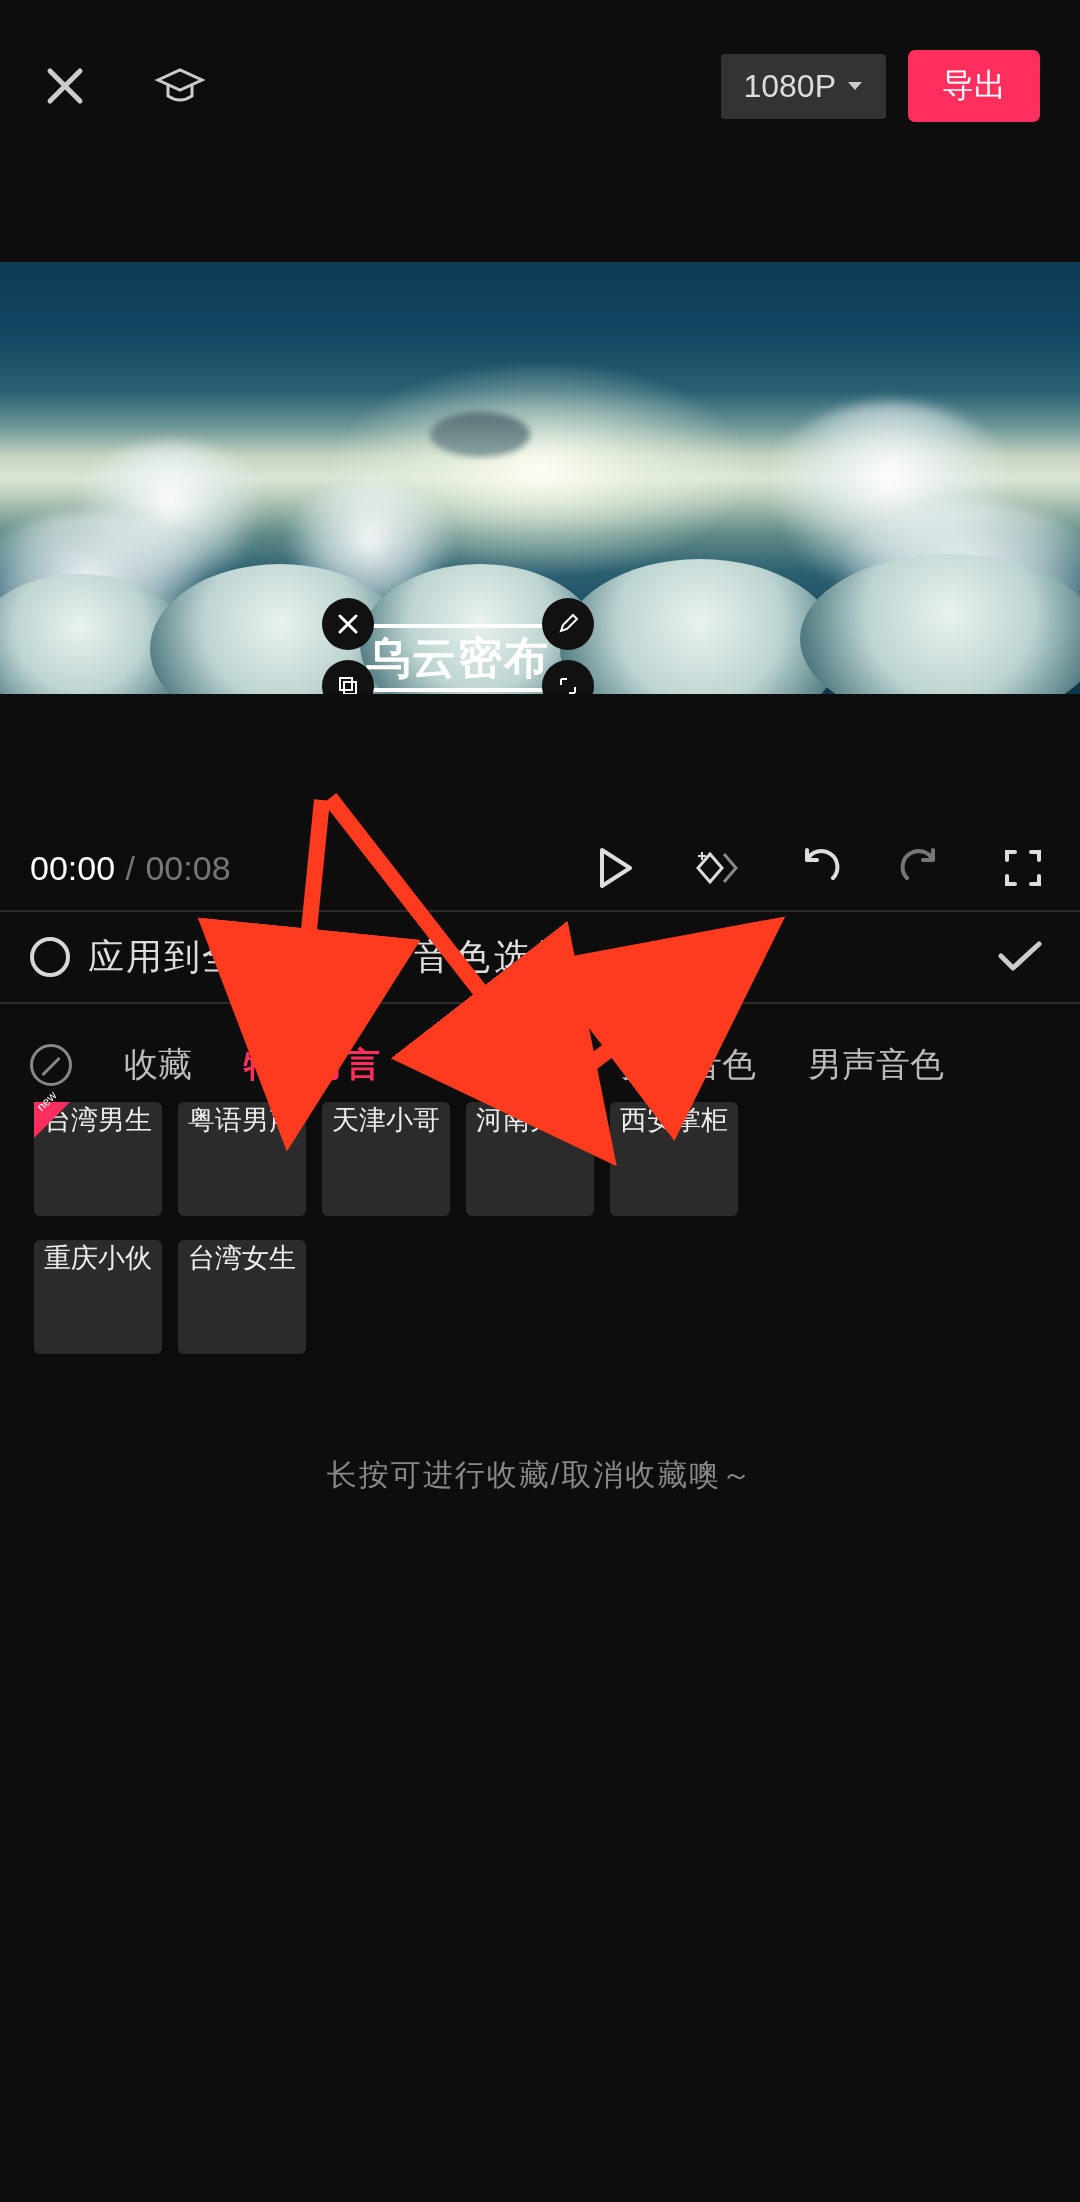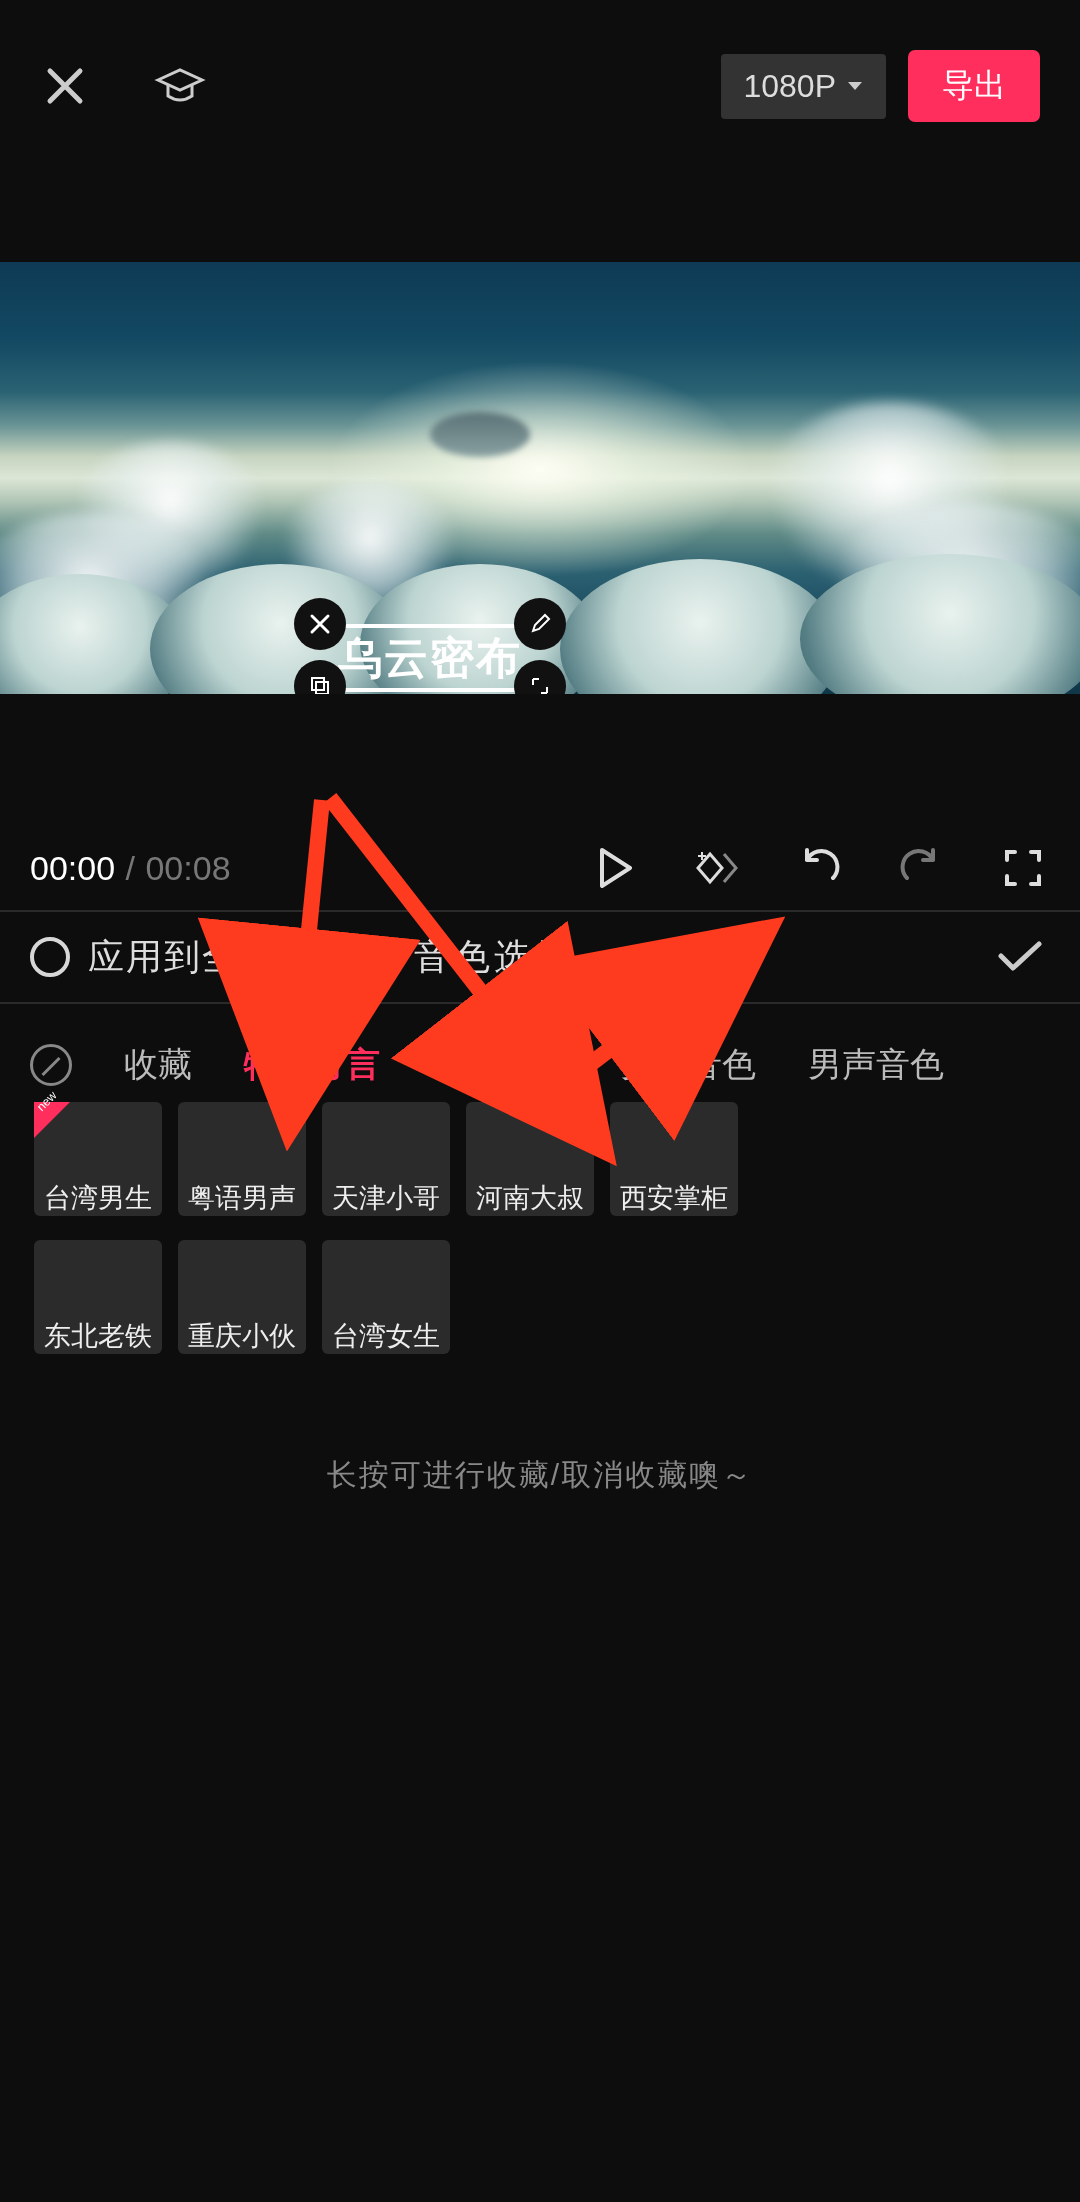--- a/index.html
+++ b/index.html
@@ -56,21 +56,21 @@
       filter: blur(6px);
     }
     .cshelf {
       position: absolute; left:0; right:0; bottom:0; height:200px;
       background: linear-gradient(180deg, rgba(0,0,0,0) 0%, rgba(20,55,70,0.0) 4%, rgba(30,70,85,0.0) 10%, rgba(40,80,90,0.0) 20%, rgba(0,0,0,0) 100%);
     }
     .cloud-row { position:absolute; left:0; right:0; bottom:0; height:175px; }
     .cb { position:absolute; background: radial-gradient(circle at 50% 35%, #e9f2ee, #bcd4d1 45%, #567f85 78%, #2b5563 100%); border-radius: 50%; }
     .text-box {
       position: absolute;
-      left: 320px;
+      left: 348px;
       bottom: 2px;
       width: 220px;
       height: 68px;
       display: flex;
       align-items: center;
       justify-content: center;
     }
     .text-lines {
       position: absolute; inset:0;
       border-top: 4px solid #fff;
@@ -127,21 +127,21 @@
       position: absolute; top: 1102px; left: 34px; right: 0;
       display: grid;
       grid-template-columns: repeat(5, 128px);
       gap: 16px;
       row-gap: 24px;
     }
     .voice {
       width: 128px; height: 114px;
       background: #2b2b2b;
       border-radius: 6px;
-      display: flex; align-items: flex-end; justify-content: center;
+      display: flex; align-items: flex-start; justify-content: center;
       font-size: 27px; color: #eee; font-weight: 500;
       position: relative;
     }
     .new-badge {
       position: absolute; top: 0; left: 0;
       width: 0; height: 0;
       border-top: 36px solid #ff2e5d;
       border-right: 36px solid transparent;
     }
     .new-badge::after {
@@ -299,23 +299,20 @@
   <div class="voice">
       <span>天津小哥</span>
     </div>
   <div class="voice">
       <span>河南大叔</span>
     </div>
   <div class="voice">
       <span>西安掌柜</span>
     </div>
   <div class="voice">
-      <span>东北老铁</span>
-    </div>
-  <div class="voice">
       <span>重庆小伙</span>
     </div>
   <div class="voice">
       <span>台湾女生</span>
     </div>
 </div>
 
 <div class="hint">长按可进行收藏/取消收藏噢～</div>
 
 <svg class="arrows" width="1080" height="2202">

